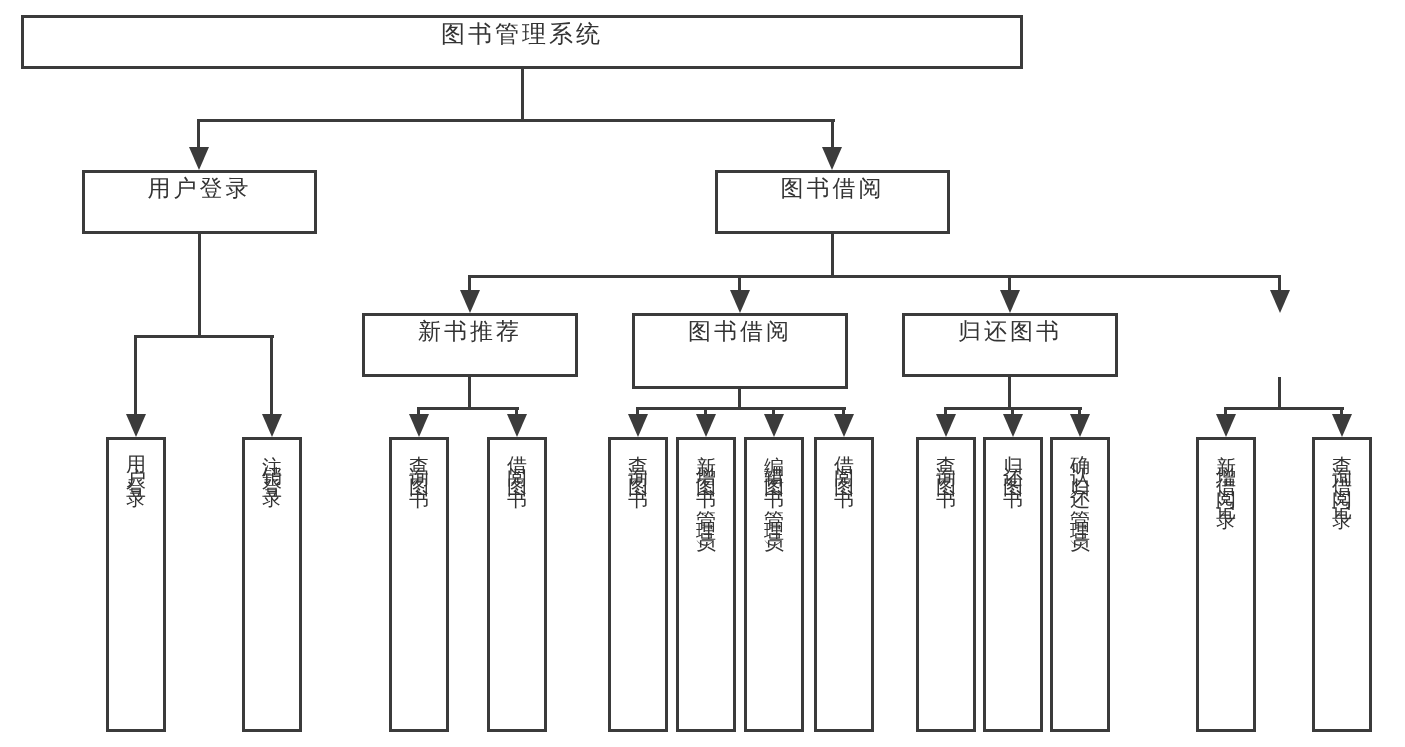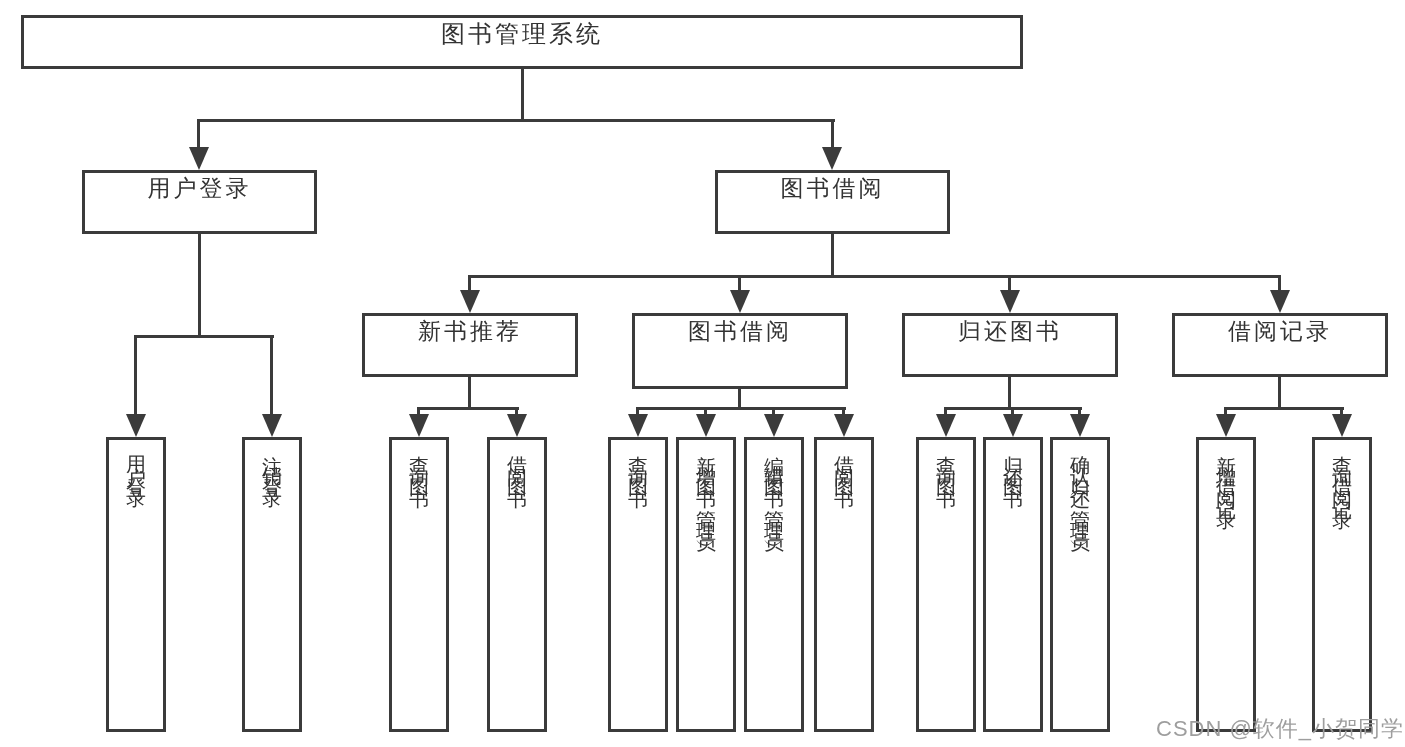--- a/index.html
+++ b/index.html
@@ -110,23 +110,20 @@
 
   <div class="node" style="left:362px;top:313px;width:216px;height:64px">
     <span class="hlabel">新书推荐</span>
   </div>
   <div class="node" style="left:632px;top:313px;width:216px;height:76px">
     <span class="hlabel">图书借阅</span>
   </div>
   <div class="node" style="left:902px;top:313px;width:216px;height:64px">
     <span class="hlabel">归还图书</span>
   </div>
-  <div class="node" style="left:1172px;top:313px;width:216px;height:64px">
-    <span class="hlabel">借阅记录</span>
-  </div>
 
   <div class="node leaf" style="left:106px">
     <span class="vtext">用户登录</span>
   </div>
   <div class="node leaf" style="left:242px">
     <span class="vtext">注销登录</span>
   </div>
 
   <div class="node leaf" style="left:389px">
     <span class="vtext">查询图书</span>
@@ -158,15 +155,14 @@
     <span class="vtext">确认归还（管理员）</span>
   </div>
 
   <div class="node leaf" style="left:1196px">
     <span class="vtext">新增借阅记录</span>
   </div>
   <div class="node leaf" style="left:1312px">
     <span class="vtext">查询借阅记录</span>
   </div>
 
-  <div class="wm">CSDN @软件_小贺同学</div>
 
 </div>
 
 </body></html>

